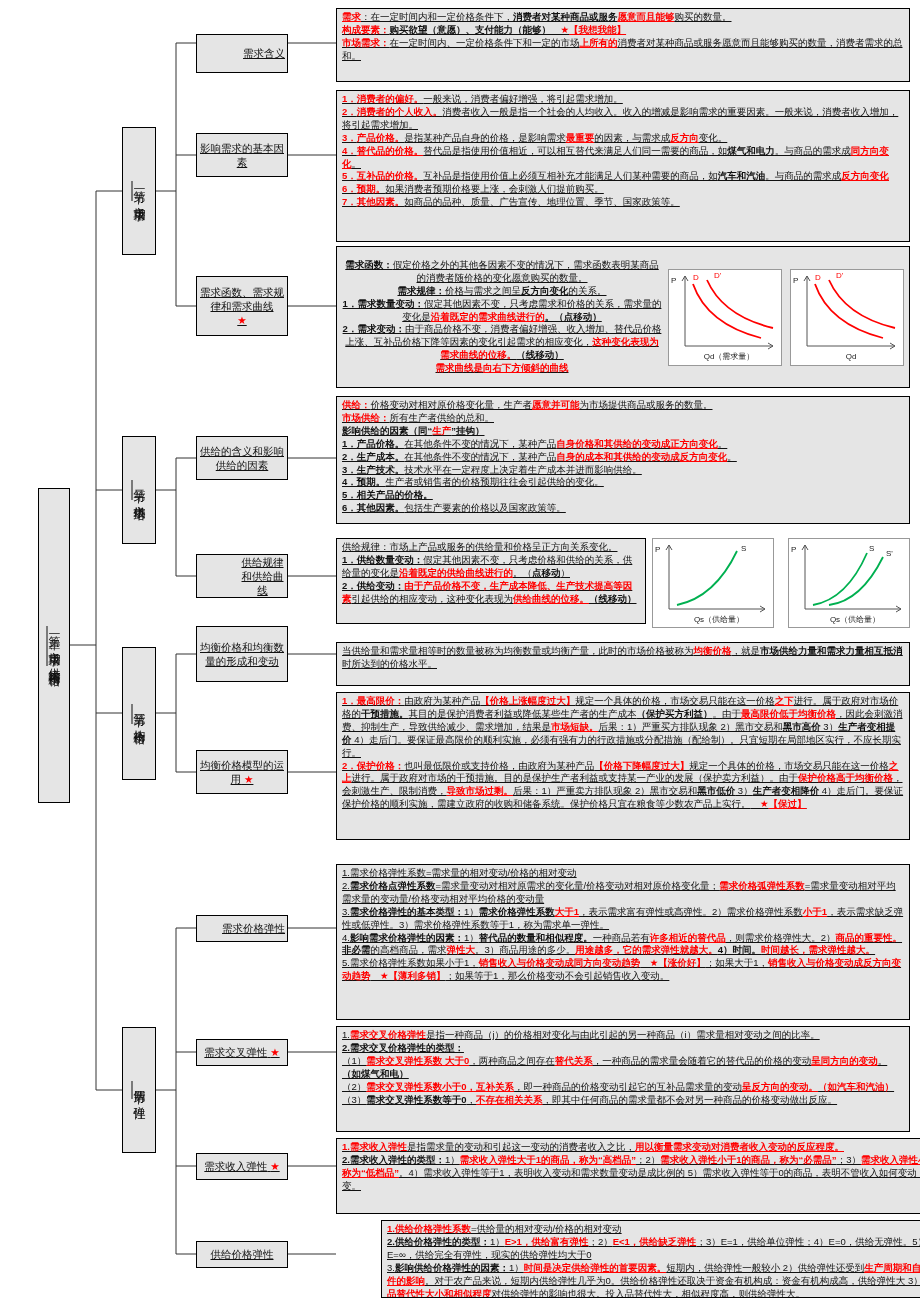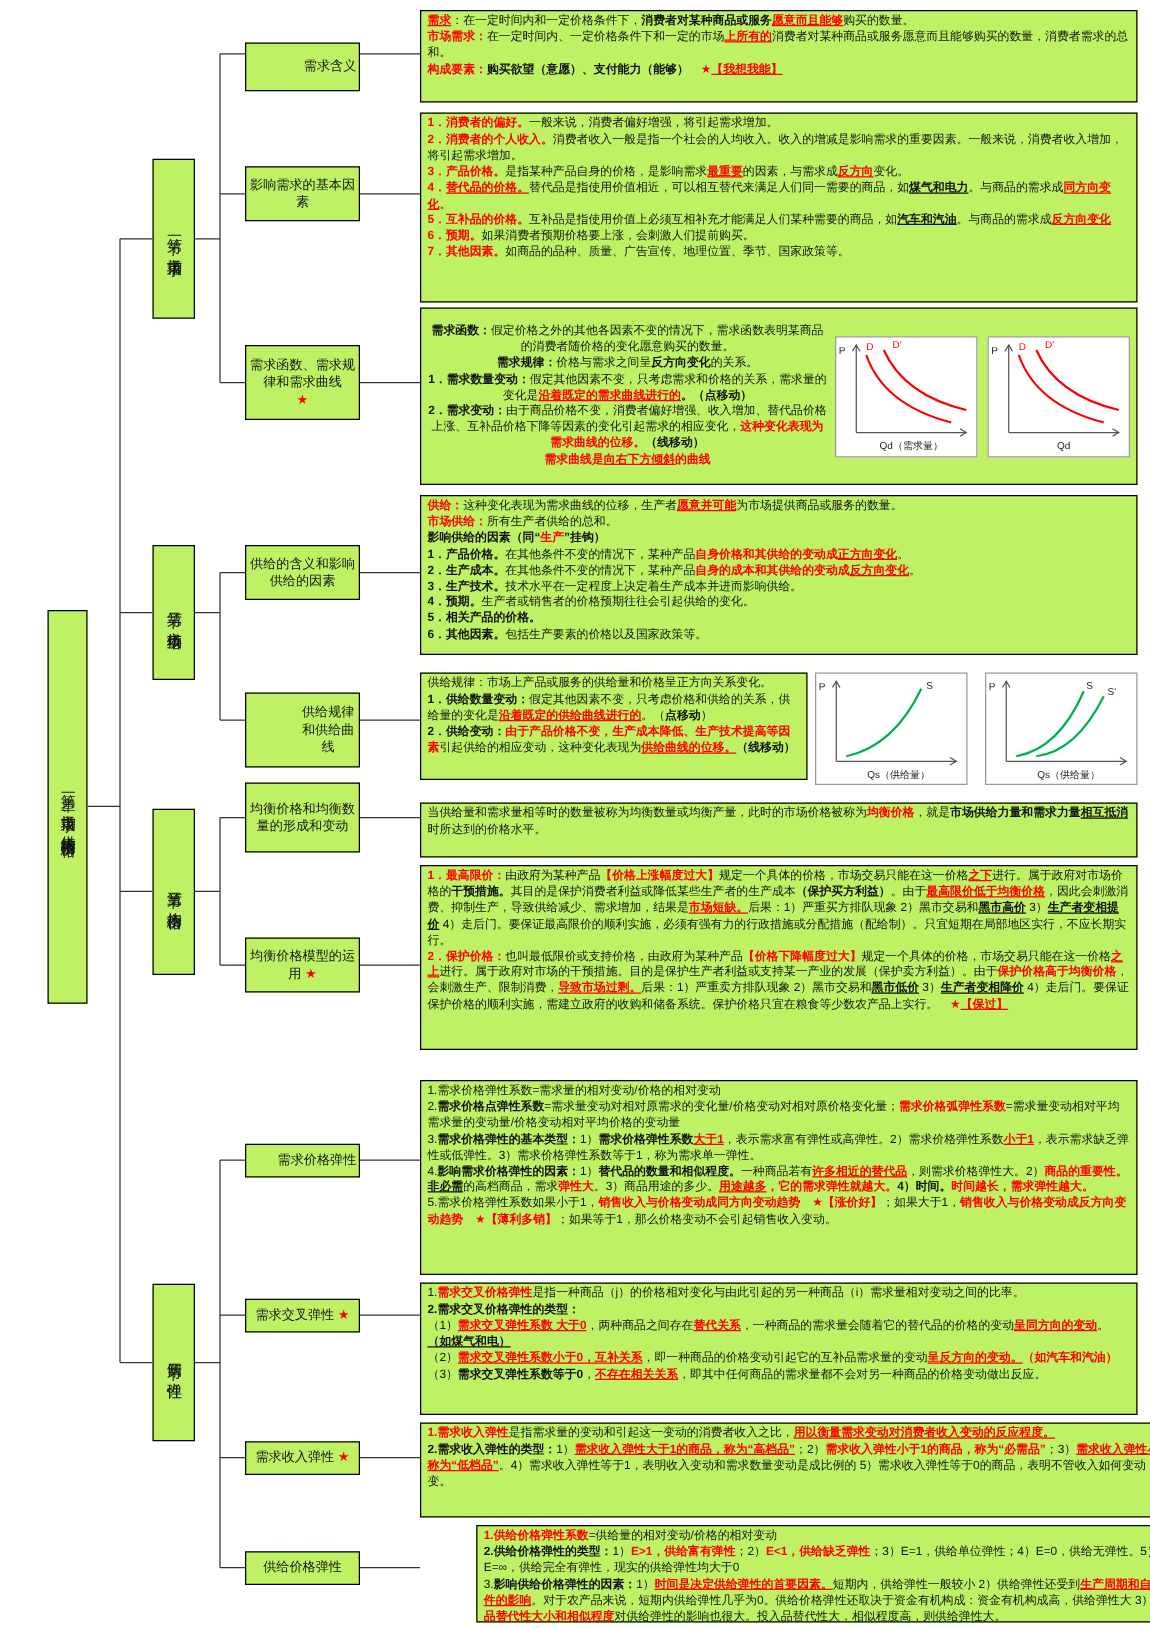--- a/index.html
+++ b/index.html
@@ -1,19 +1,19 @@
 <!DOCTYPE html>
 <html><head>
 <meta charset="utf-8">
 <style>
   html,body{margin:0;padding:0;background:#fff;}
   .page{position:relative;width:920px;height:1302px;background:#fff;
         font-family:"Liberation Sans","DejaVu Sans",sans-serif;color:#111;}
   svg.connectors{position:absolute;left:0;top:0;z-index:0;}
-  .box{position:absolute;border:1px solid #000;background:#bef264;z-index:1;box-sizing:border-box;}
+  .box{position:absolute;border:1px solid #000;background:#e5e5e5;z-index:1;box-sizing:border-box;text-decoration:underline;}
   .content-box{padding:2px 5px;font-size:9.5px;line-height:1.36;overflow:hidden;}
   .p{margin:0;}
   .s-n{}
   .s-b{font-weight:700;}
   .s-r{color:#f00;font-weight:700;}
   .s-ru{color:#f00;font-weight:700;text-decoration:underline;}
   .s-u{font-weight:700;text-decoration:underline;}
   .topic-box{display:flex;align-items:center;justify-content:center;text-align:center;
              font-size:10.5px;line-height:1.35;padding:2px;}
   .star{color:#f00;font-weight:700;}
@@ -68,21 +68,21 @@
   <div class="box topic-box" style="left:196px;top:133px;width:92px;height:44px;">
     <div><span>影响需求的基本因素</span></div>
   </div>
   <div class="box topic-box" style="left:196px;top:276px;width:92px;height:60px;">
     <div><span>需求函数、需求规律和需求曲线</span>
          <span class="star" style="display:block;">★</span></div>
   </div>
   <div class="box topic-box" style="left:196px;top:436px;width:92px;height:44px;">
     <div><span>供给的含义和影响供给的因素</span></div>
   </div>
-  <div class="box topic-box" style="left:196px;top:554px;width:92px;height:60px;padding-left:43px;">
+  <div class="box topic-box" style="left:196px;top:554px;width:92px;height:44px;padding-left:43px;">
     <div><span>供给规律和供给曲线</span></div>
   </div>
   <div class="box topic-box" style="left:196px;top:626px;width:92px;height:56px;">
     <div><span>均衡价格和均衡数量的形成和变动</span></div>
   </div>
   <div class="box topic-box" style="left:196px;top:750px;width:92px;height:44px;">
     <div><span>均衡价格模型的运用</span>
          <span class="star">★</span></div>
   </div>
   <div class="box topic-box" style="left:196px;top:915px;width:92px;height:27px;padding-left:25px;">
@@ -95,22 +95,22 @@
   <div class="box topic-box" style="left:196px;top:1153px;width:92px;height:27px;">
     <div><span>需求收入弹性</span>
          <span class="star">★</span></div>
   </div>
   <div class="box topic-box" style="left:196px;top:1241px;width:92px;height:27px;">
     <div><span>供给价格弹性</span></div>
   </div>
 
   <div class="box content-box" style="left:336px;top:8px;width:574px;height:74px;">
       <div class="p"><span class="s-ru">需求</span><span class="s-n">：在一定时间内和一定价格条件下，</span><span class="s-b">消费者对某种商品或服务</span><span class="s-ru">愿意而且能够</span><span class="s-n">购买的数量。</span></div>
+      <div class="p"><span class="s-r">构成要素：</span><span class="s-b">购买欲望（意愿）、支付能力（能够）</span><span class="s-r">　★</span><span class="s-ru">【我想我能】</span></div>
       <div class="p"><span class="s-r">市场需求：</span><span class="s-n">在一定时间内、一定价格条件下和一定的市场</span><span class="s-ru">上所有的</span><span class="s-n">消费者对某种商品或服务愿意而且能够购买的数量，消费者需求的总和。</span></div>
-      <div class="p"><span class="s-r">构成要素：</span><span class="s-b">购买欲望（意愿）、支付能力（能够）</span><span class="s-r">　★</span><span class="s-ru">【我想我能】</span></div>
     </div>
 
   <div class="box content-box" style="left:336px;top:90px;width:574px;height:152px;">
       <div class="p"><span class="s-r">1．</span><span class="s-r">消费者的偏好。</span><span class="s-n">一般来说，消费者偏好增强，将引起需求增加。</span></div>
       <div class="p"><span class="s-r">2．</span><span class="s-r">消费者的个人收入。</span><span class="s-n">消费者收入一般是指一个社会的人均收入。收入的增减是影响需求的重要因素。一般来说，消费者收入增加，将引起需求增加。</span></div>
       <div class="p"><span class="s-r">3．</span><span class="s-r">产品价格。</span><span class="s-n">是指某种产品自身的价格，是影响需求</span><span class="s-ru">最重要</span><span class="s-n">的因素，与需求成</span><span class="s-ru">反方向</span><span class="s-n">变化。</span></div>
       <div class="p"><span class="s-r">4．</span><span class="s-ru">替代品的价格。</span><span class="s-n">替代品是指使用价值相近，可以相互替代来满足人们同一需要的商品，如</span><span class="s-u">煤气和电力</span><span class="s-n">。与商品的需求成</span><span class="s-ru">同方向变化</span><span class="s-n">。</span></div>
       <div class="p"><span class="s-r">5．</span><span class="s-r">互补品的价格。</span><span class="s-n">互补品是指使用价值上必须互相补充才能满足人们某种需要的商品，如</span><span class="s-u">汽车和汽油</span><span class="s-n">。与商品的需求成</span><span class="s-ru">反方向变化</span></div>
       <div class="p"><span class="s-r">6．</span><span class="s-r">预期。</span><span class="s-n">如果消费者预期价格要上涨，会刺激人们提前购买。</span></div>
       <div class="p"><span class="s-r">7．</span><span class="s-r">其他因素。</span><span class="s-n">如商品的品种、质量、广告宣传、地理位置、季节、国家政策等。</span></div>
@@ -146,21 +146,21 @@
         <path class="cr" d="M38,10 Q54,46 104,58"></path>
         <text class="cl" x="2" y="13">P</text>
         <text class="clred" x="24" y="10">D</text>
         <text class="clred" x="45" y="8">D'</text>
         <text class="cl" x="60" y="89" text-anchor="middle">Qd</text>
       </svg>
     </div>
   </div>
 
   <div class="box content-box" style="left:336px;top:396px;width:574px;height:128px;">
-      <div class="p"><span class="s-r">供给：</span><span class="s-n">这种变化表现为需求曲线的位移，生产者</span><span class="s-ru">愿意并可能</span><span class="s-n">为市场提供商品或服务的数量。</span></div>
+      <div class="p"><span class="s-r">供给：</span><span class="s-n">价格变动对相对原价格变化量，生产者</span><span class="s-ru">愿意并可能</span><span class="s-n">为市场提供商品或服务的数量。</span></div>
       <div class="p"><span class="s-r">市场供给：</span><span class="s-n">所有生产者供给的总和。</span></div>
       <div class="p"><span class="s-b">影响供给的因素（同“</span><span class="s-r">生产</span><span class="s-b">”挂钩）</span></div>
       <div class="p"><span class="s-b">1．产品价格。</span><span class="s-n">在其他条件不变的情况下，某种产品</span><span class="s-r">自身价格和其供给的变动成</span><span class="s-ru">正方向变化</span><span class="s-n">。</span></div>
       <div class="p"><span class="s-b">2．生产成本。</span><span class="s-n">在其他条件不变的情况下，某种产品</span><span class="s-r">自身的成本和其供给的变动成</span><span class="s-ru">反方向变化</span><span class="s-n">。</span></div>
       <div class="p"><span class="s-b">3．生产技术。</span><span class="s-n">技术水平在一定程度上决定着生产成本并进而影响供给。</span></div>
       <div class="p"><span class="s-b">4．预期。</span><span class="s-n">生产者或销售者的价格预期往往会引起供给的变化。</span></div>
       <div class="p"><span class="s-b">5．相关产品的价格。</span></div>
       <div class="p"><span class="s-b">6．其他因素。</span><span class="s-n">包括生产要素的价格以及国家政策等。</span></div>
     </div>
 

